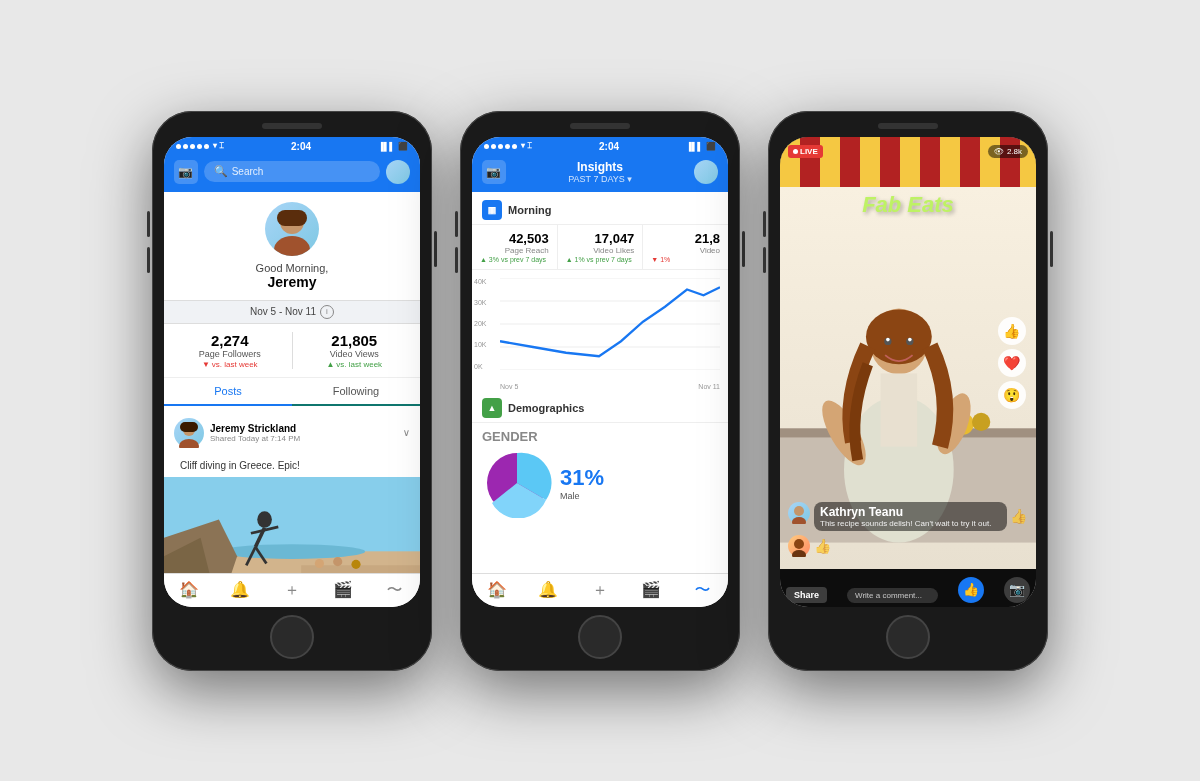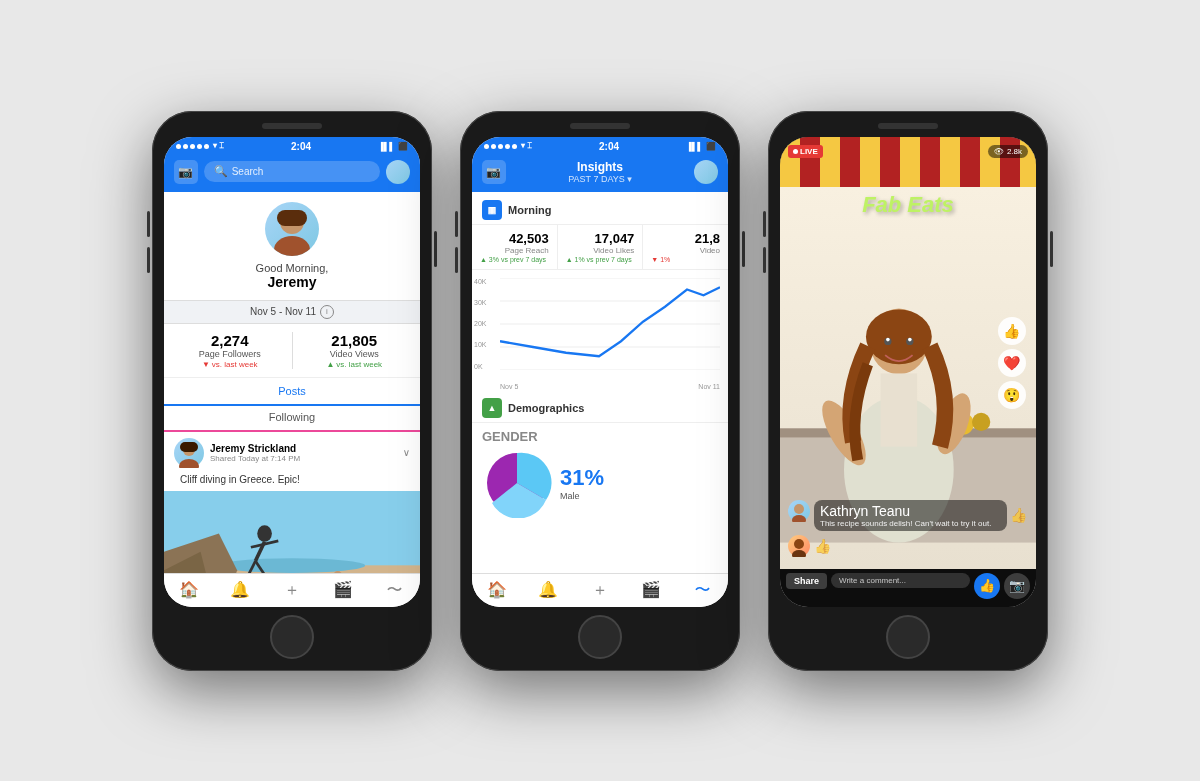--- a/index.html
+++ b/index.html
@@ -154,34 +154,33 @@
       display: flex; flex-direction: column; align-items: center;
     }
     .stat-num { font-size: 15px; font-weight: 700; color: #000; }
     .stat-label { font-size: 9px; color: #555; }
     .stat-change { font-size: 8px; display: flex; align-items: center; gap: 2px; margin-top: 1px; }
     .stat-change.down { color: #e53935; }
     .stat-change.up { color: #43a047; }
     .stat-divider { width: 1px; background: #ddd; }
     .tabs-row {
       display: flex;
-      border-bottom: 2px solid #ec4899;
-      flex-direction: column;
+      border-bottom: 2px solid #0f766e;
     }
     .tab {
       flex: 1; text-align: center; padding: 7px; font-size: 11px;
       color: #555; cursor: pointer;
     }
     .tab.active {
       color: #1877f2;
       border-bottom: 2px solid #1877f2;
       margin-bottom: -2px;
     }
     .post-header {
-      display: flex; align-items: center; padding: 6px 10px;
+      display: flex; align-items: center; padding: 12px 10px;
       gap: 6px;
     }
     .post-avatar {
       width: 30px; height: 30px; border-radius: 50%;
       background: linear-gradient(135deg, #a8d5f7, #7ec8e3);
       flex-shrink: 0;
     }
     .post-author { font-size: 10px; font-weight: 700; }
     .post-meta { font-size: 8px; color: #888; }
     .post-chevron { margin-left: auto; color: #888; font-size: 10px; }
@@ -319,27 +318,27 @@
       display: flex; gap: 4px; margin-bottom: 4px; align-items: flex-start;
     }
     .comment-avatar {
       width: 22px; height: 22px; border-radius: 50%;
       background: #ccc; flex-shrink: 0;
     }
     .comment-bubble {
       background: rgba(0,0,0,0.5); border-radius: 8px;
       padding: 3px 6px; flex: 1;
     }
-    .comment-author { font-size: 14px; font-weight: 400; color: #fff; }
+    .comment-author { font-size: 12px; font-weight: 700; color: #fff; }
     .comment-text { font-size: 8px; color: #eee; }
     .comment-like { font-size: 14px; color: rgba(255,255,255,0.7); align-self: center; }
     .live-bottom-bar {
       position: absolute; bottom: 0; left: 0; right: 0;
       background: rgba(0,0,0,0.6);
-      display: flex; align-items: flex-start; gap: 4px;
+      display: flex; align-items: flex-end; gap: 20px;
       padding: 4px 6px;
       height: 38px;
     }
     .share-btn {
       background: rgba(255,255,255,0.2); color: #fff;
       font-size: 9px; font-weight: 700;
       padding: 3px 8px; border-radius: 4px;
       flex-shrink: 0;
     }
     .comment-input {

